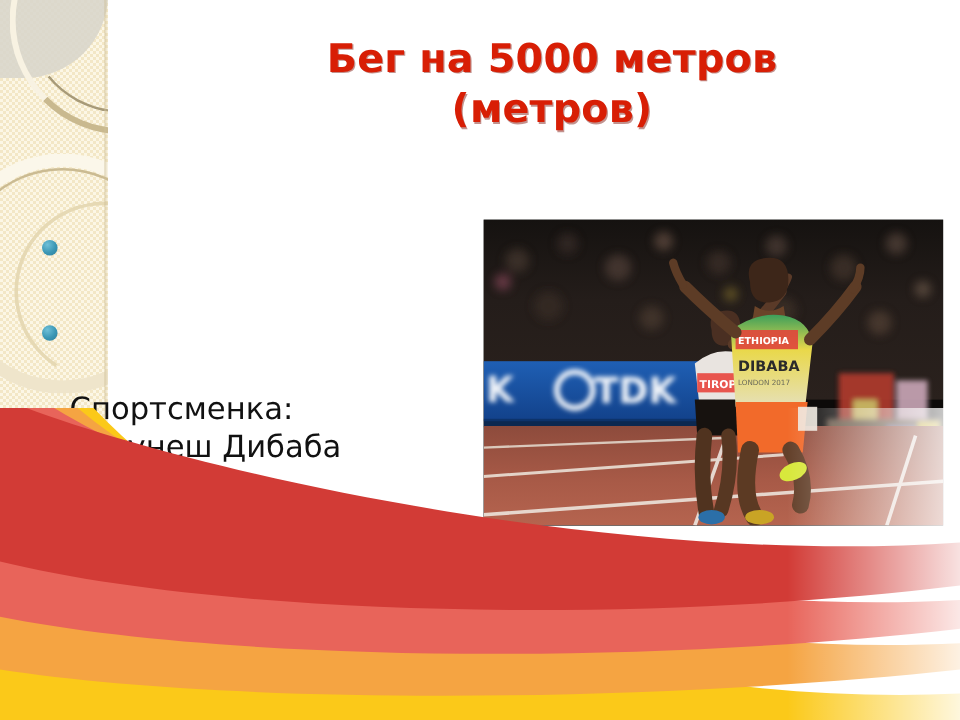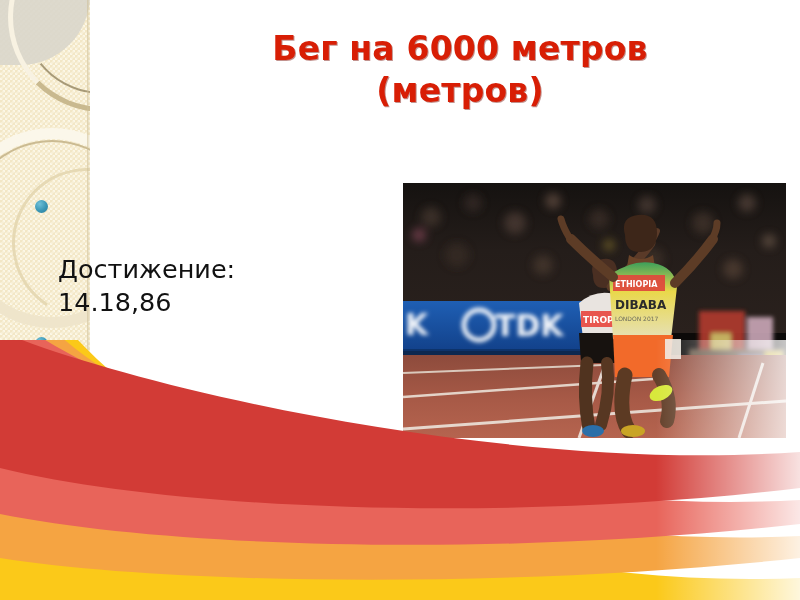--- a/index.html
+++ b/index.html
@@ -183,29 +183,27 @@
     <div class="wedge-grey"></div>
     <div class="arc arc-top-outer"></div>
     <div class="arc arc-top-inner"></div>
     <div class="arc ring-big"></div>
     <div class="arc ring-big2"></div>
     <div class="arc ring-small"></div>
     <div class="band-edge"></div>
   </div>
 
   <div class="title">
-    <div>Бег на 6000 метров</div>
+    <div>Бег на 5000 метров</div>
     <div>(метров)</div>
   </div>
 
   <div class="bullets">
     <div class="bullet-item">
       <span class="bullet-dot"></span>
-      <span>Достижение:
-14.18,86</span>
     </div>
     <div class="bullet-item">
       <span class="bullet-dot"></span>
       <span>Спортсменка:
 Тирунеш Дибаба</span>
     </div>
     <div class="bullet-item">
       <span class="bullet-dot"></span>
       <span>Дата установления:
 06.06.2008</span>

